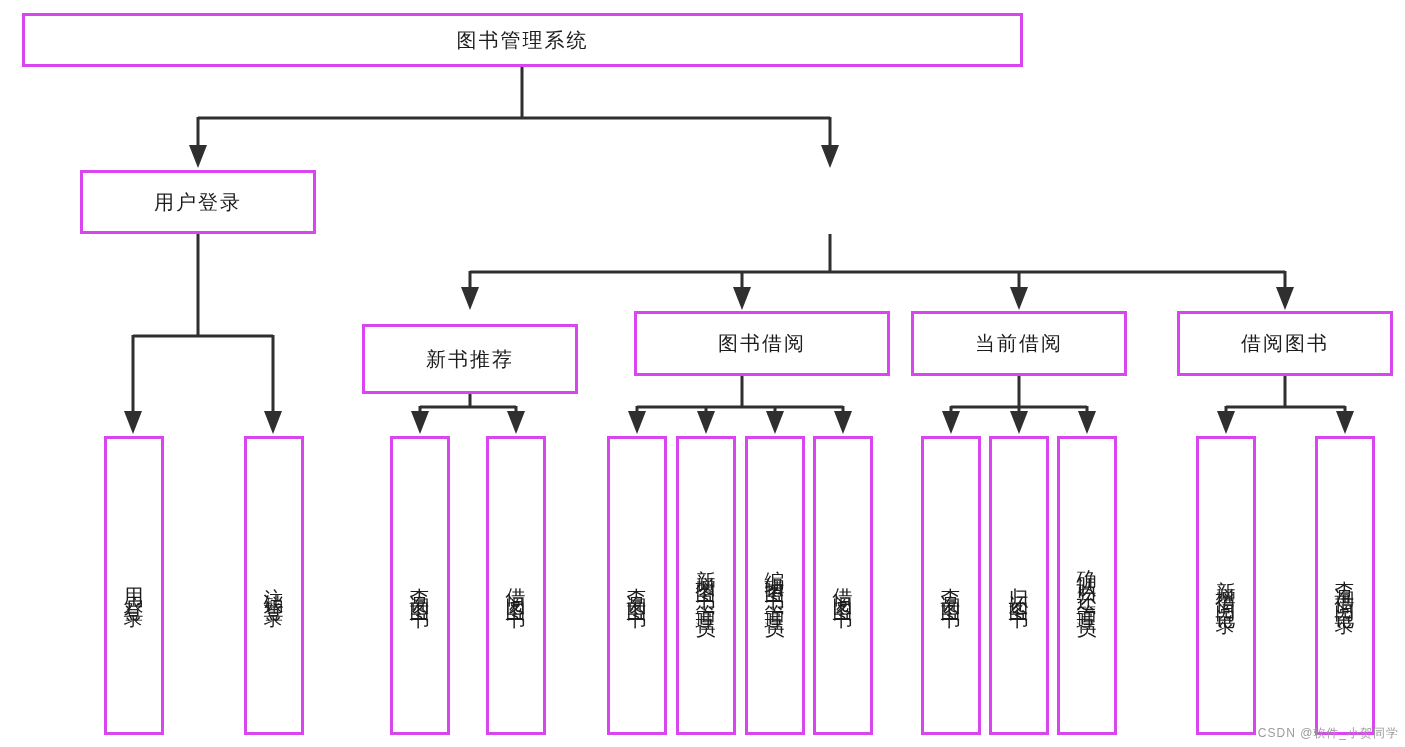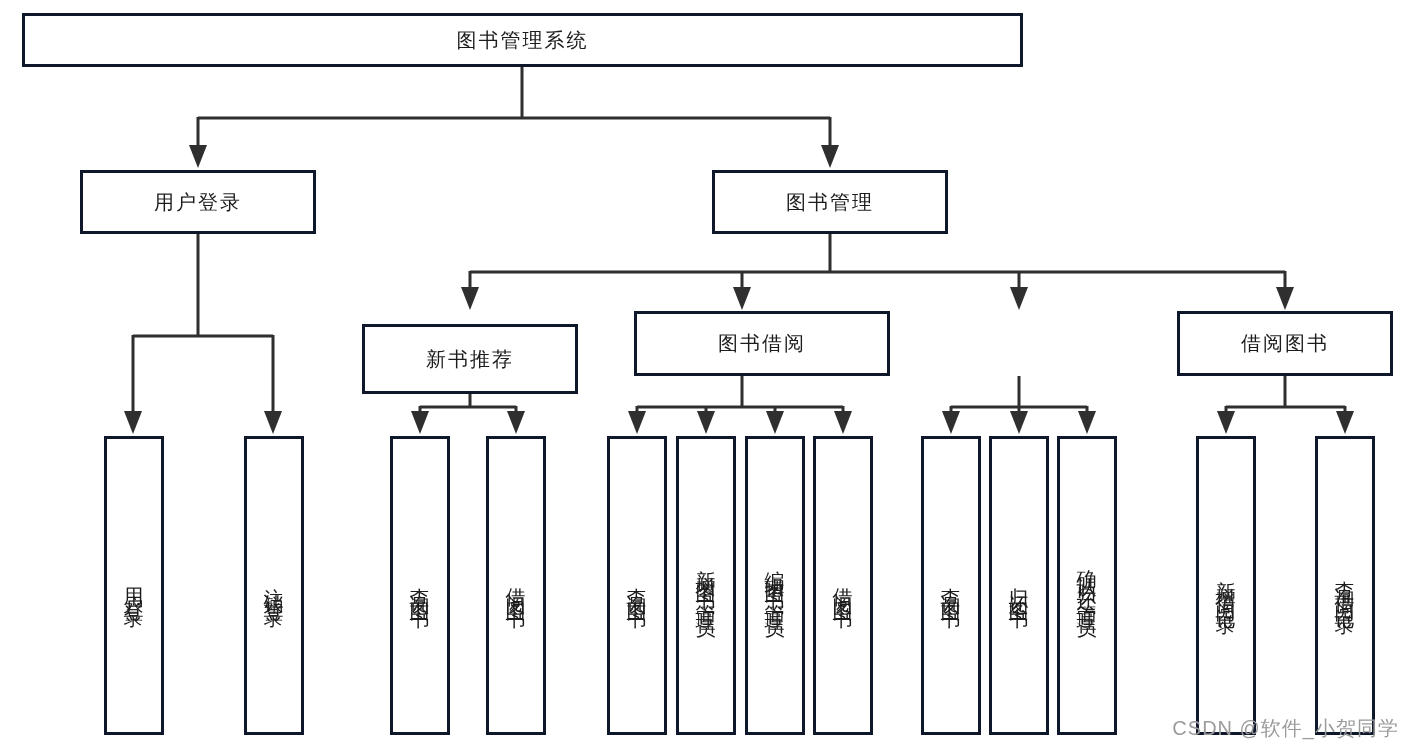--- a/index.html
+++ b/index.html
@@ -7,21 +7,21 @@
     position:relative;
     width:1405px;height:747px;
     background:#ffffff;
     font-family:"Liberation Sans","DejaVu Sans",sans-serif;
     overflow:hidden;
   }
   #wires{position:absolute;left:0;top:0;z-index:1;}
   .node{
     position:absolute;
     box-sizing:border-box;
-    border:3px solid #0f172a;
+    border:3px solid #d946ef;
     background:#ffffff;
     display:flex;
     align-items:center;
     justify-content:center;
     z-index:2;
     color:#1c1c1c;
   }
   .hnode span{
     font-size:20px;
     letter-spacing:2px;
@@ -33,21 +33,21 @@
     font-size:20px;
     letter-spacing:7px;
     line-height:1;
     white-space:nowrap;
   }
   #watermark{
     position:absolute;
     right:6px;
     bottom:5px;
     z-index:5;
-    font-size:20px;
+    font-size:12px;
     color:#9b9b9b;
     letter-spacing:1px;
     white-space:nowrap;
   }
 </style>
 </head>
 <body>
 
 <div id="canvas">
 
@@ -84,29 +84,29 @@
     </g>
   </svg>
 
   <div class="node hnode" style="left:22px;top:13px;width:1001px;height:54px">
     <span>图书管理系统</span>
   </div>
 
   <div class="node hnode" style="left:80px;top:170px;width:236px;height:64px">
     <span>用户登录</span>
   </div>
-  <div class="node hnode" style="left:712px;top:170px;width:236px;height:64px">
-    <span>图书管理</span>
-  </div>
 
   <div class="node hnode" style="left:362px;top:324px;width:216px;height:70px">
     <span>新书推荐</span>
   </div>
   <div class="node hnode" style="left:634px;top:311px;width:256px;height:65px">
     <span>图书借阅</span>
+  </div>
+  <div class="node hnode" style="left:911px;top:311px;width:216px;height:65px">
+    <span>当前借阅</span>
   </div>
   <div class="node hnode" style="left:1177px;top:311px;width:216px;height:65px">
     <span>借阅图书</span>
   </div>
 
   <div class="node vnode" style="left:104px;top:436px;width:60px;height:299px">
     <span class="vtext">用户登录</span>
   </div>
   <div class="node vnode" style="left:244px;top:436px;width:60px;height:299px">
     <span class="vtext">注销登录</span>

